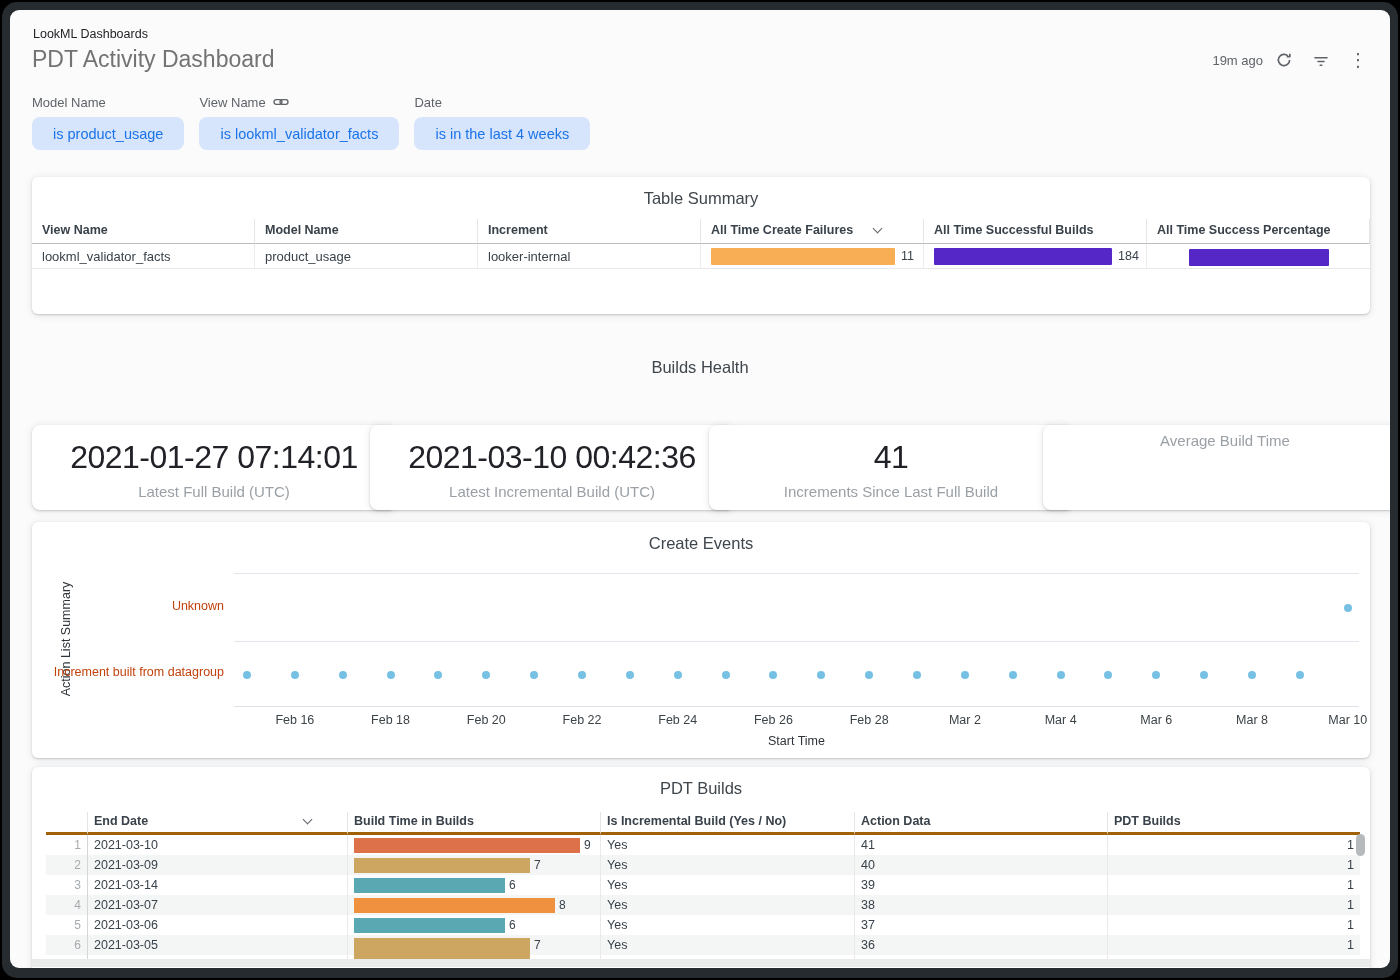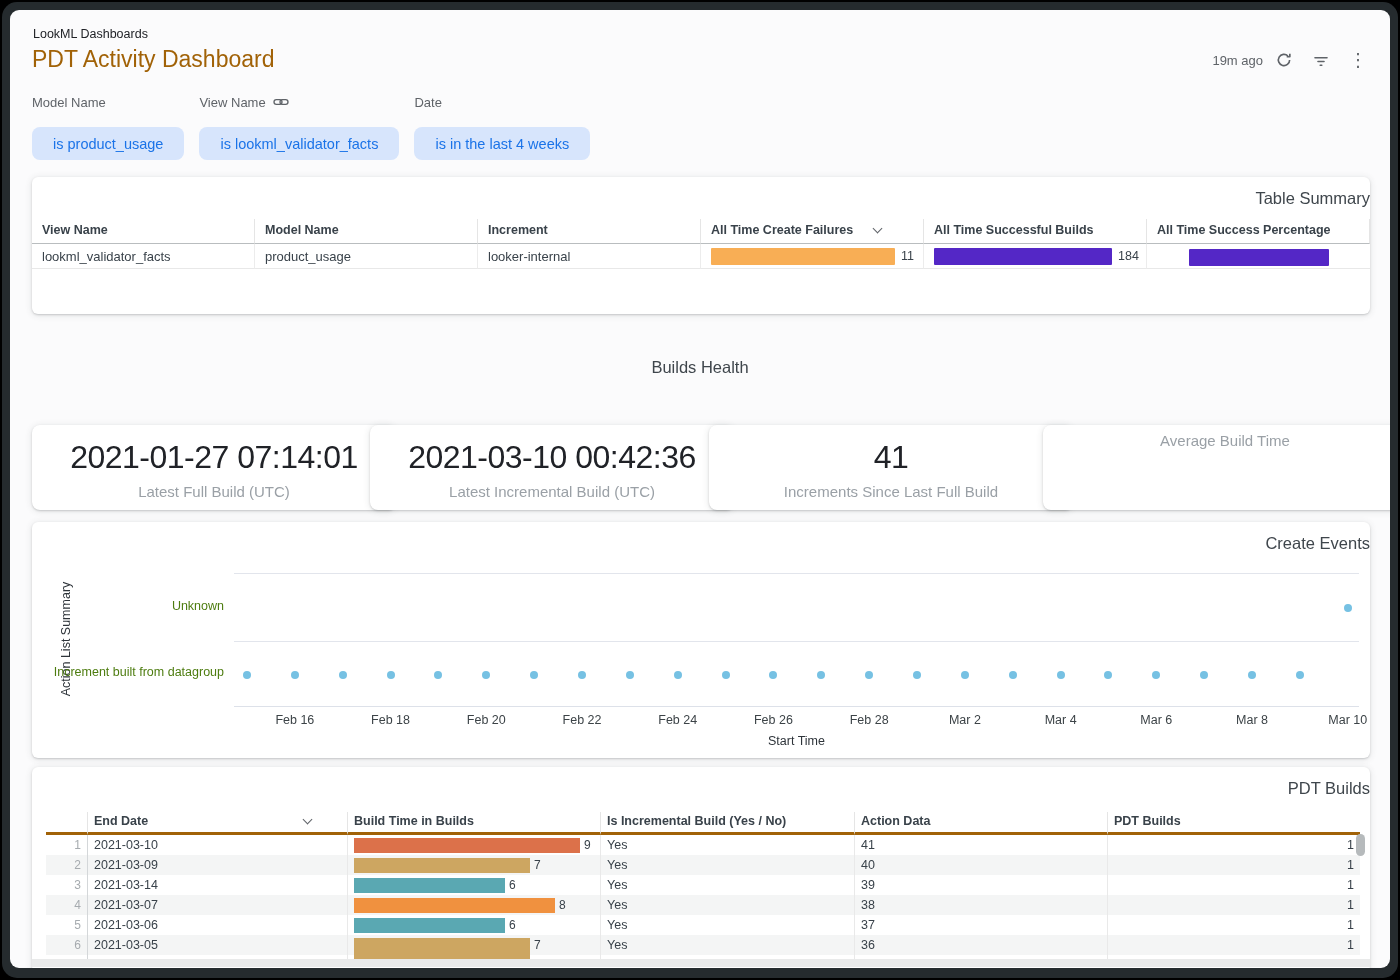--- a/index.html
+++ b/index.html
@@ -3,35 +3,35 @@
 <meta charset="utf-8">
 <style>
   * { margin:0; padding:0; box-sizing:border-box; }
   html,body { width:1400px; height:980px; }
   body { background:#000; font-family:"Liberation Sans","DejaVu Sans",sans-serif; position:relative; }
   .bezel { position:absolute; inset:2px; background:#252b2e; border-radius:15px; }
   .page  { position:absolute; left:8px; top:8px; right:8px; bottom:10px; background:#fbfbfc; border-radius:9px; overflow:hidden; }
 
   
   .breadcrumb { position:absolute; left:23px; top:17px; font-size:12.5px; color:#202227; cursor:pointer; }
-  .dash-title { position:absolute; left:22px; top:36px; font-size:23px; color:#a16207; font-weight:400; }
+  .dash-title { position:absolute; left:22px; top:36px; font-size:23px; color:#737373; font-weight:400; }
   .hdr-right { position:absolute; right:20px; top:38px; display:flex; align-items:center; gap:13px; }
   .refresh-time { font-size:13px; color:#5f6368; margin-right:-4px; }
   .icon-btn { width:24px; height:24px; display:flex; align-items:center; justify-content:center; cursor:pointer; color:#5f6368; }
   .kebab { font-size:18px; color:#5f6368; line-height:1; }
 
   
   .filters { position:absolute; left:22px; top:84px; display:flex; gap:15px; }
   .fgroup .flabel { font-size:13px; color:#5f6368; display:flex; align-items:center; gap:7px; height:16px; }
-  .chip { margin-top:17px; background:#d7e5fc; color:#1a73e8; font-size:14.5px; border-radius:8px;
+  .chip { margin-top:7px; background:#d7e5fc; color:#1a73e8; font-size:14.5px; border-radius:8px;
           height:33px; display:flex; align-items:center; justify-content:center; padding:0 21px; cursor:pointer; white-space:nowrap; }
 
   .card { position:absolute; background:#fff; border-radius:6px;
           box-shadow:0 1px 2px rgba(60,64,67,.22), 0 1px 6px 1px rgba(60,64,67,.10); }
-  .card-title { text-align:right; font-size:16.5px; color:#3f464c; padding-top:12px; }
+  .card-title { text-align:center; font-size:16.5px; color:#3f464c; padding-top:12px; }
 
   
   #summary-card { left:22px; top:167px; width:1338px; height:137px; }
   .sum-grid { display:grid; grid-template-columns:repeat(6,1fr); margin-top:11px; }
   .sum-h { font-size:12.5px; font-weight:bold; color:#39424a; padding:4px 10px 6px 10px; border-bottom:1px solid #b9bdbf;
            border-right:1px solid #e5e5e5; display:flex; align-items:center; cursor:pointer; white-space:nowrap; overflow:hidden; }
   .sum-h:last-child { border-right:none; }
   .sum-c { font-size:13px; color:#39424a; padding:5px 10px; height:25px; border-right:1px solid #ececec;
            border-bottom:1px solid #e8e8e8; display:flex; align-items:center; white-space:nowrap; overflow:hidden; }
   .sum-c:last-child { border-right:none;flex-direction:column; }
@@ -46,21 +46,21 @@
   .kpi-card { top:415px; width:364px; height:85px; border-radius:8px; text-align:center; }
   .kpi-value { font-size:32px; color:#202227; letter-spacing:-0.5px; margin-top:14px; white-space:nowrap; }
   .kpi-label { font-size:15px; color:#9aa0a6; margin-top:7px; }
 
   
   #events-card { left:22px; top:512px; width:1338px; height:236px; }
   .plot { position:absolute; left:202px; top:51px; width:1125px; height:134px;
           border-top:1px solid #e2e5ec; border-bottom:1px solid #dde1e9; }
   .midline { position:absolute; left:0; top:67px; width:100%; height:1px; background:#e2e5ec; }
   .dot { position:absolute; width:8px; height:8px; border-radius:50%; background:#76c1e3; }
-  .ycat { position:absolute; font-size:12.5px; color:#4d7c0f; text-align:right; width:180px; left:12px; }
+  .ycat { position:absolute; font-size:12.5px; color:#c2410c; text-align:right; width:180px; left:12px; }
   .yaxis-title { position:absolute; left:-46px; top:110px; width:160px; text-align:center; font-size:12.5px; color:#2e343a;
                  transform:rotate(-90deg); transform-origin:center; }
   .xtick { position:absolute; top:191px; font-size:12.5px; color:#3c4347; width:80px; text-align:center; }
   .xaxis-title { position:absolute; left:202px; top:212px; width:1125px; text-align:center; font-size:12.5px; color:#2e343a; }
 
   
   #pdt-card { left:22px; top:757px; width:1338px; height:205px; overflow:hidden; }
   .pdt-table { position:absolute; left:14px; top:45px; width:1314px; }
   .pdt-hrow, .prow { display:grid; grid-template-columns:42px 260px 253px 254px 253px 252px; }
   .pdt-h { font-size:12.5px; font-weight:bold; color:#39424a; border-bottom:3px solid #a16207; border-right:1px solid #e5e5e5;

